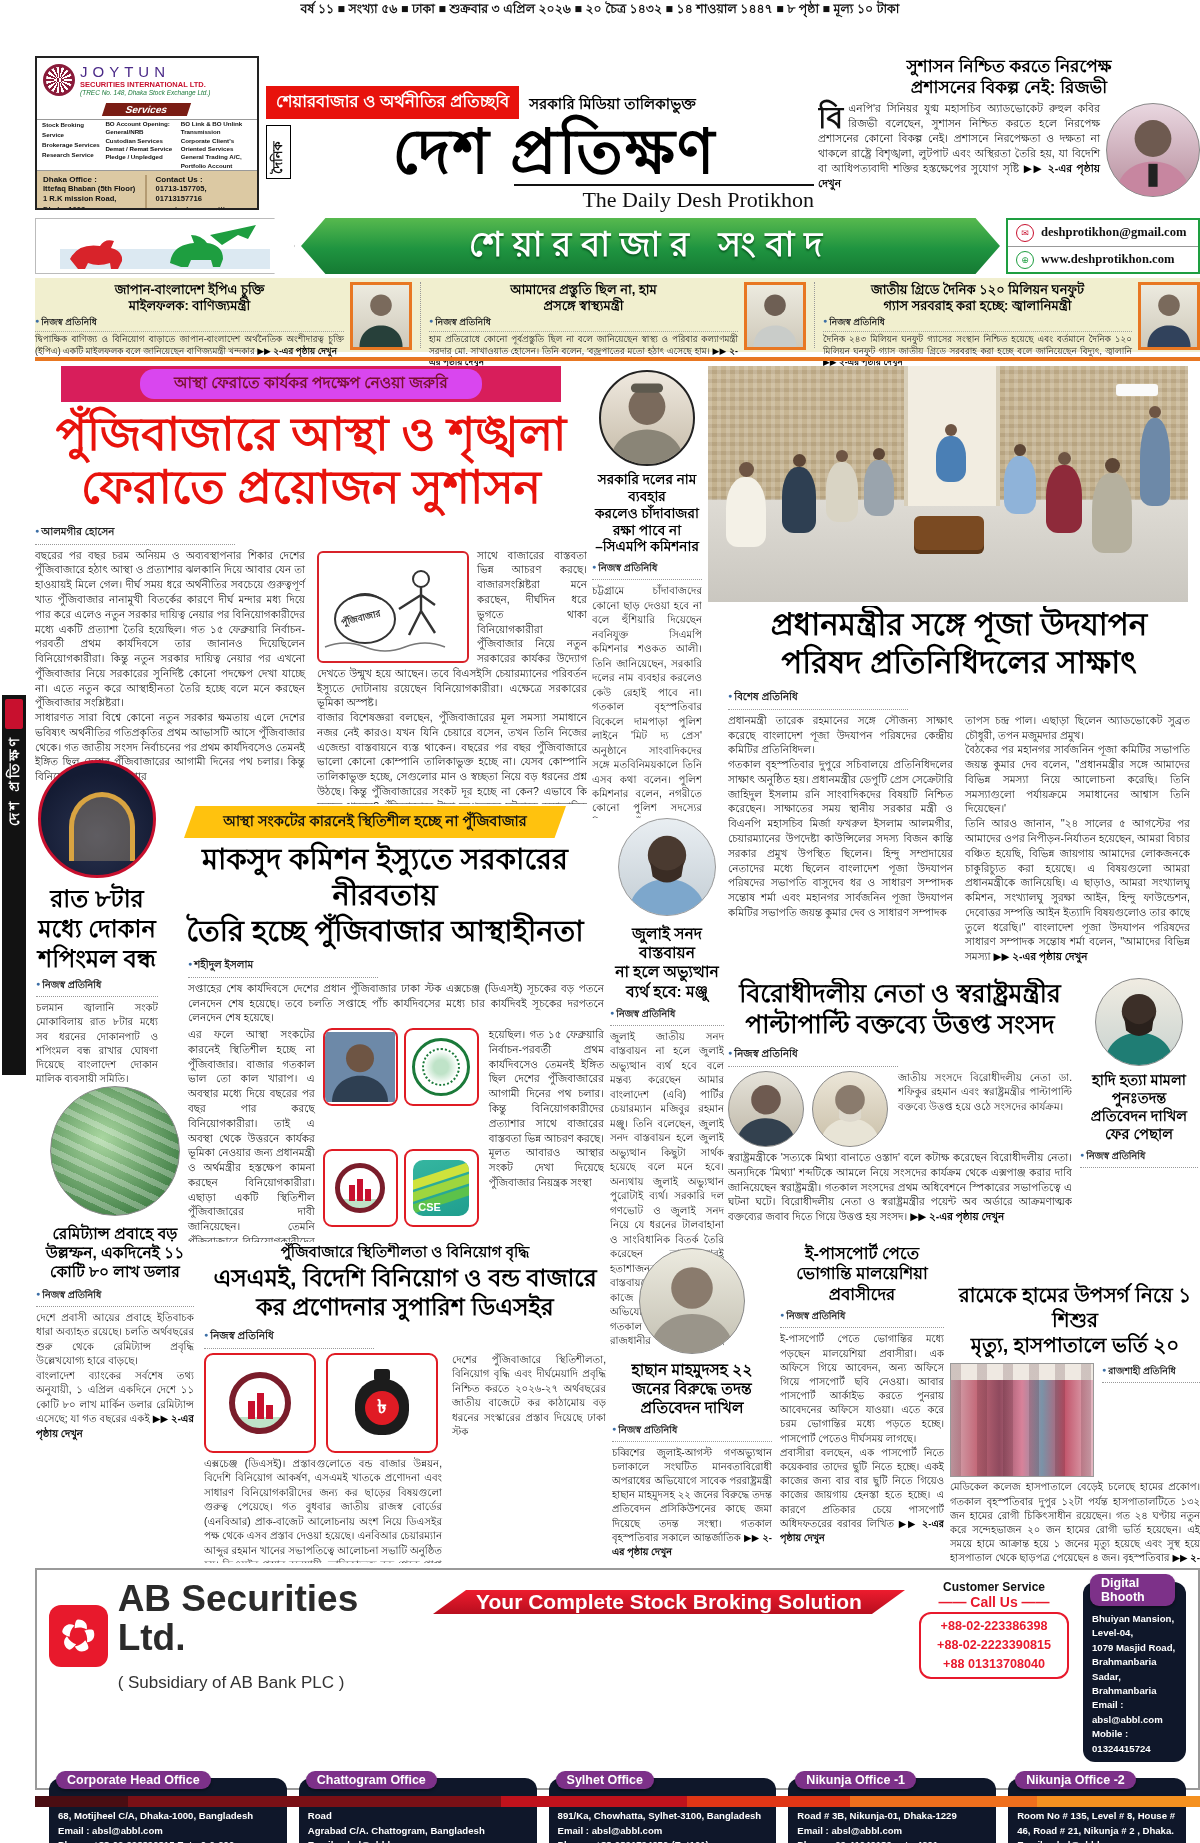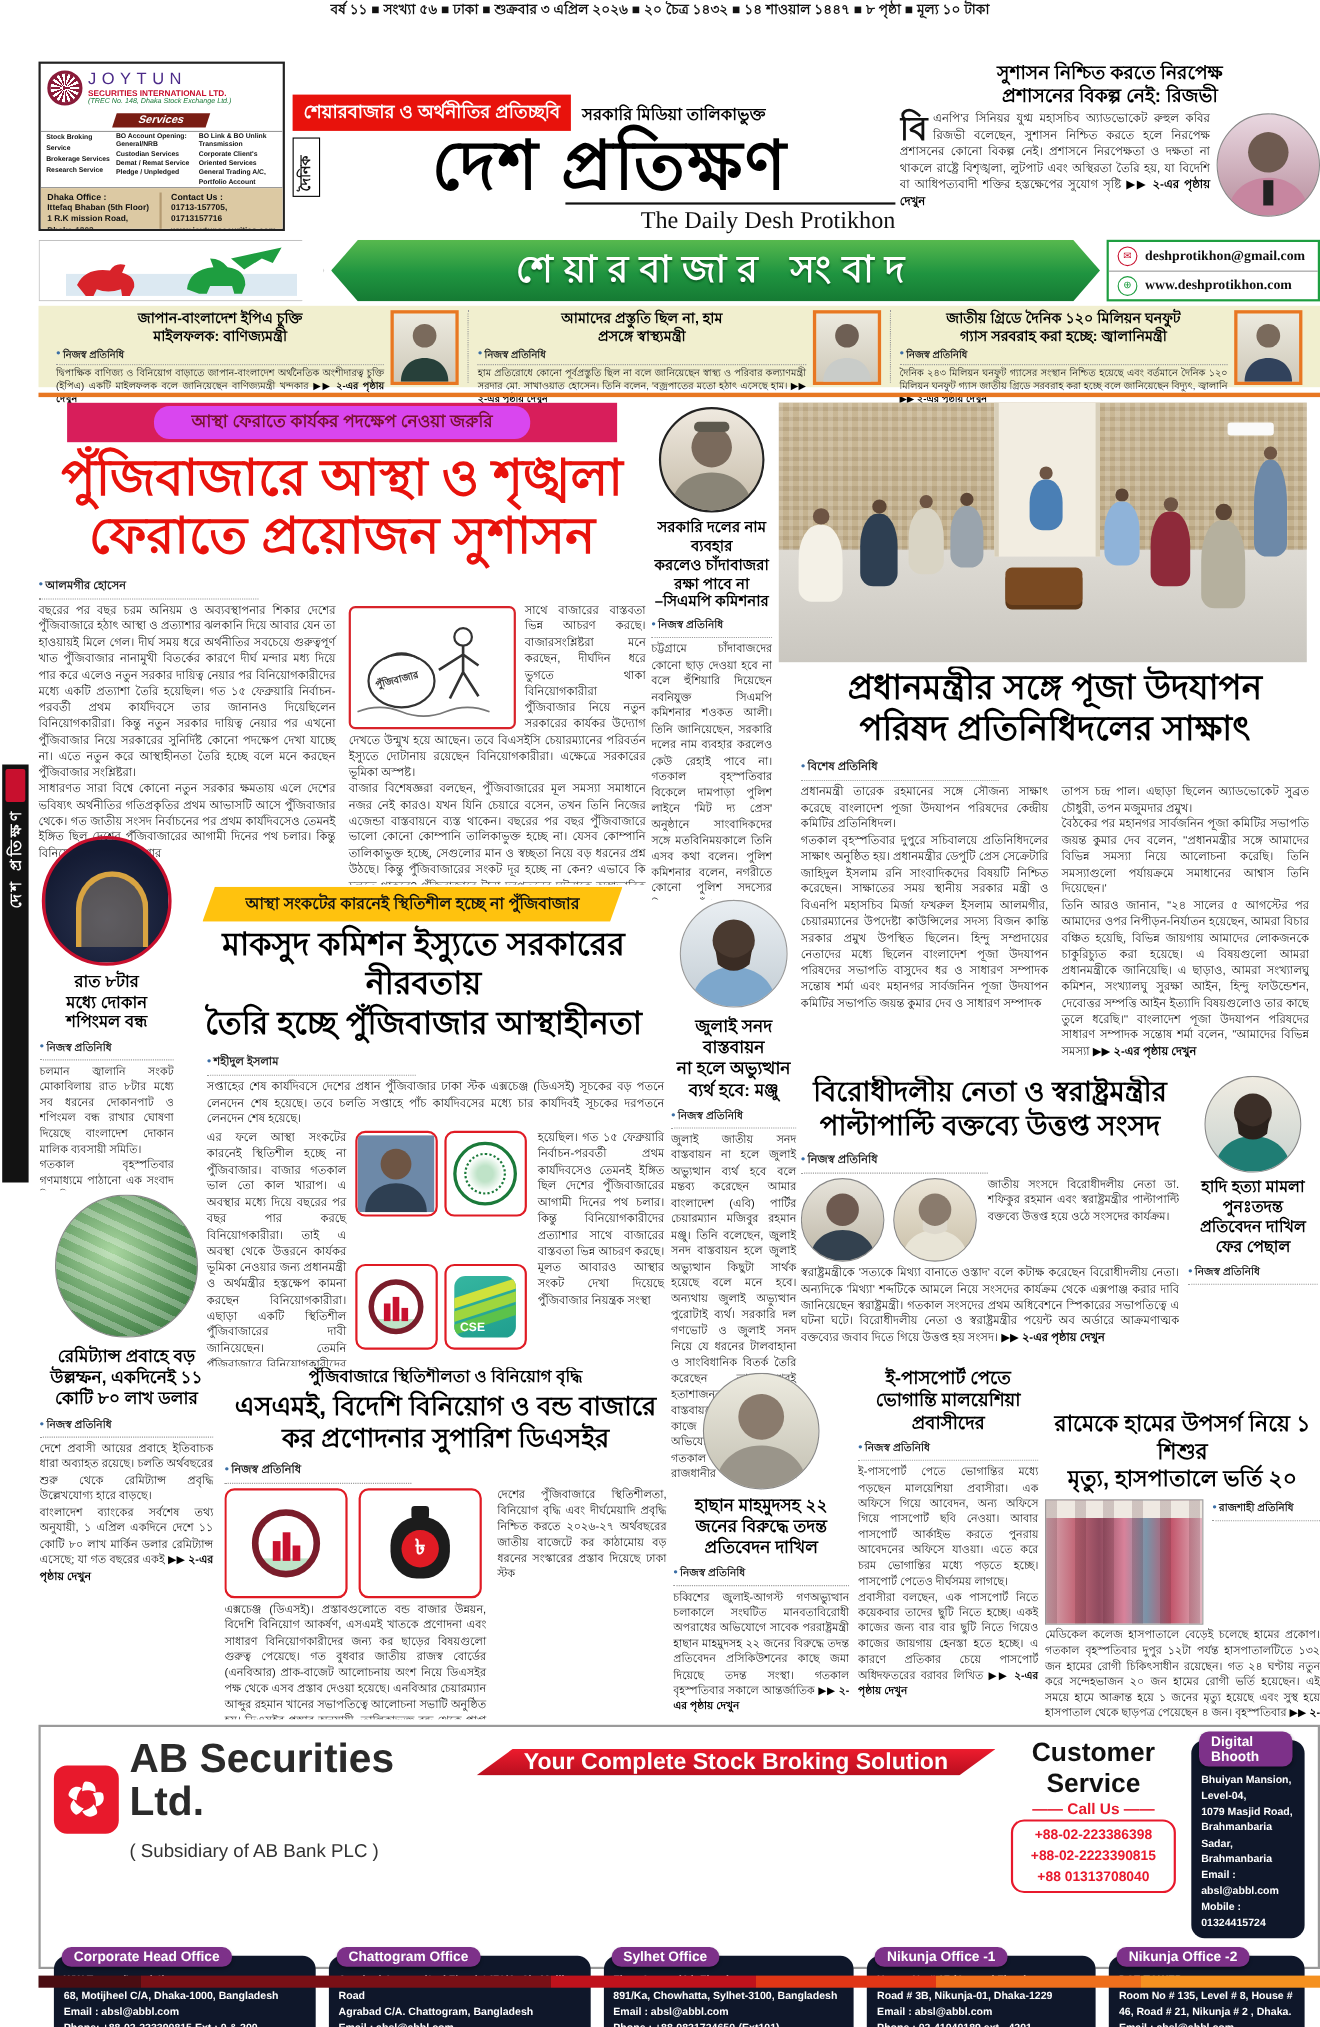--- a/index.html
+++ b/index.html
@@ -135,21 +135,21 @@
         <span class="cicon" style="border:1.5px solid #c8102e;color:#c8102e;">✉</span>
         <span class="serif" style="font-size:12.6px;font-weight:700;">deshprotikhon@gmail.com</span>
       </div>
       <div class="contact-row">
         <span class="cicon" style="border:1.5px solid #1e9e40;color:#1e9e40;">⊕</span>
         <span class="serif" style="font-size:12.6px;font-weight:700;">www.deshprotikhon.com</span>
       </div>
     </div>
   </div>
 
-  <div class="abs" style="left:35px;top:278px;width:1165px;height:74px;background:#f1efcf;display:flex;padding:4px 16px;box-sizing:border-box;">
+  <div class="abs" style="left:35px;top:278px;width:1165px;height:74px;background:#f1efcf;display:flex;padding:4px 0;box-sizing:border-box;">
     <div style="flex:1;display:flex;gap:6px;padding-right:8px;">
       <div style="flex:1;">
         <div class="hd" style="font-size:13px;">জাপান-বাংলাদেশ ইপিএ চুক্তি
 মাইলফলক: বাণিজ্যমন্ত্রী</div>
         <div class="byline" style="font-size:9px;padding-bottom:1px;margin-bottom:2px;">নিজস্ব প্রতিনিধি</div>
         <div class="bd" style="font-size:8.8px;line-height:1.3;"><span>দ্বিপাক্ষিক বাণিজ্য ও বিনিয়োগ বাড়াতে জাপান-বাংলাদেশ অর্থনৈতিক অংশীদারত্ব চুক্তি (ইপিএ) একটি মাইলফলক বলে জানিয়েছেন বাণিজ্যমন্ত্রী খন্দকার</span> <span class="jump" style="font-size:8.8px;">▶▶ ২-এর পৃষ্ঠায় দেখুন</span></div>
       </div>
       <div class="pframe" style="flex:0 0 56px;height:62px;">
         <svg class="sil" viewBox="0 0 40 46">
             <circle cx="20" cy="15" r="8" fill="#7a6a5c"></circle>
@@ -293,21 +293,21 @@
 
   <div class="abs" style="left:2px;top:695px;width:24px;height:380px;background:#121212;display:flex;flex-direction:column;align-items:center;">
     <span style="width:18px;height:30px;background:#c8102e;margin:4px 0 6px;border-radius:2px;"></span>
     <span style="writing-mode:vertical-rl;transform:rotate(180deg);color:#fff;font-weight:800;font-size:14px;letter-spacing:3px;">দেশ প্রতিক্ষণ</span>
   </div>
 
   <div class="abs" style="left:36px;top:760px;width:122px;height:322px;overflow:hidden;">
     <div class="circle" style="width:112px;height:112px;margin:0 auto;border:3px solid #c8102e;background:radial-gradient(circle at 50% 65%,#2a3350 0%,#141b33 70%);position:relative;">
       <span style="position:absolute;left:28px;bottom:14px;width:56px;height:64px;border:5px solid #d9a441;border-bottom:none;border-radius:50% 50% 0 0;display:block;background:rgba(255,220,150,.25);"></span>
     </div>
-    <div class="hd" style="font-size:15px;margin-top:6px;">রাত ৮টার
+    <div class="hd" style="font-size:24px;margin-top:6px;">রাত ৮টার
 মধ্যে দোকান
 শপিংমল বন্ধ</div>
     <div class="byline" style="font-size:9.6px;margin-top:4px;">নিজস্ব প্রতিনিধি</div>
     <div class="bd" style="font-size:10px;"><span>চলমান জ্বালানি সংকট মোকাবিলায় রাত ৮টার মধ্যে সব ধরনের দোকানপাট ও শপিংমল বন্ধ রাখার ঘোষণা দিয়েছে বাংলাদেশ দোকান মালিক ব্যবসায়ী সমিতি।
 গতকাল বৃহস্পতিবার গণমাধ্যমে পাঠানো এক সংবাদ বিজ্ঞপ্তিতে এ তথ্য জানানো হয়। সংগঠনের সভাপতি নাজমুল হাসান মাহমুদ ও সাধারণ সম্পাদক আরিফুর রহমান স্বাক্ষরিত বিজ্ঞপ্তিতে এ সিদ্ধান্তের কথা উল্লেখ করা হয়েছে।</span> </div>
   </div>
 
   <div class="abs" style="left:166px;top:806px;width:438px;height:436px;overflow:hidden;">
     <div class="kicker-yellow" style="margin:0 38px 4px 18px;">আস্থা সংকটের কারনেই স্থিতিশীল হচ্ছে না পুঁজিবাজার</div>
     <div class="hd" style="font-size:29px;">মাকসুদ কমিশন ইস্যুতে সরকারের নীরবতায়
@@ -500,21 +500,21 @@
           </svg>
         </span>
         <span>
           <span style="display:block;font-size:37px;font-weight:700;color:#2b2b2b;line-height:1.05;">AB Securities Ltd.</span>
           <span style="display:block;font-size:17px;color:#333;margin-top:15px;">( Subsidiary of AB Bank PLC )</span>
         </span>
       </div>
       <div style="flex:0 0 420px;margin-top:10px;background:linear-gradient(180deg,#ed1c2e,#b80e1e);color:#fff;font-weight:800;font-size:21px;
                   padding:0 26px;clip-path:polygon(7% 0,100% 0,93% 100%,0 100%);text-align:center;filter:drop-shadow(4px 5px 2px #bbb);">Your Complete Stock Broking Solution</div>
       <div style="flex:0 0 150px;text-align:center;">
-        <div style="font-size:24px;font-weight:800;color:#111;">Customer Service</div>
+        <div style="font-size:12px;font-weight:800;color:#111;">Customer Service</div>
         <div class="callus">Call Us</div>
         <div class="pre" style="border:2px solid #e8192c;border-radius:12px;padding:3px 6px;color:#e8192c;font-weight:800;font-size:12.6px;line-height:1.5;margin-top:2px;">+88-02-223386398
 +88-02-2223390815
 +88 01313708040</div>
       </div>
       <div class="adcard" style="flex:1;margin-top:2px;">
         <span class="adpill">Digital Bhooth</span>
         <div class="adlines">Bhuiyan Mansion, Level-04,
 1079 Masjid Road, Brahmanbaria Sadar,
 Brahmanbaria

